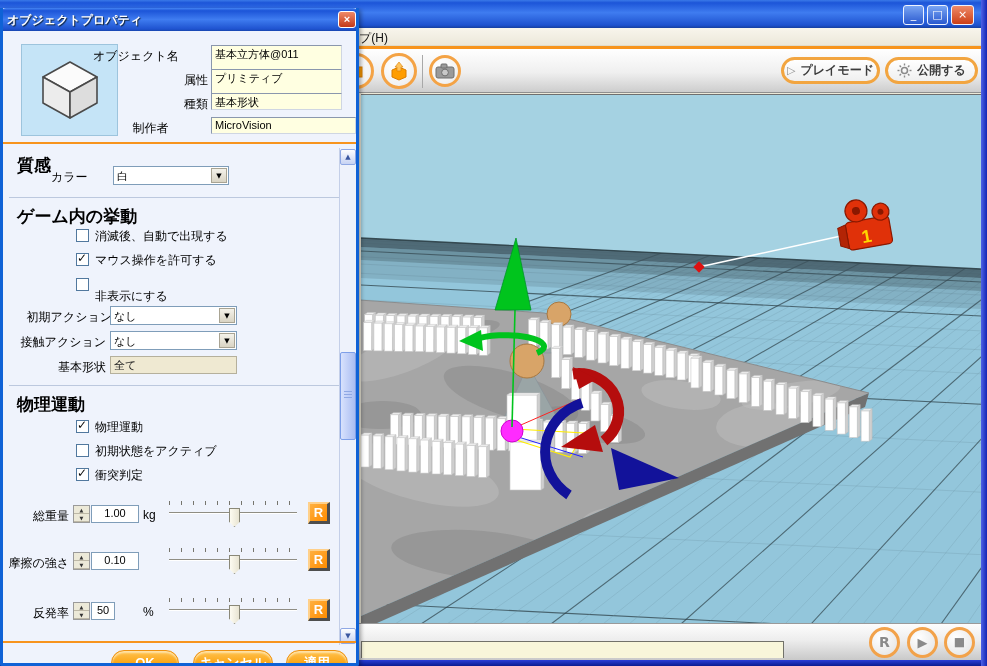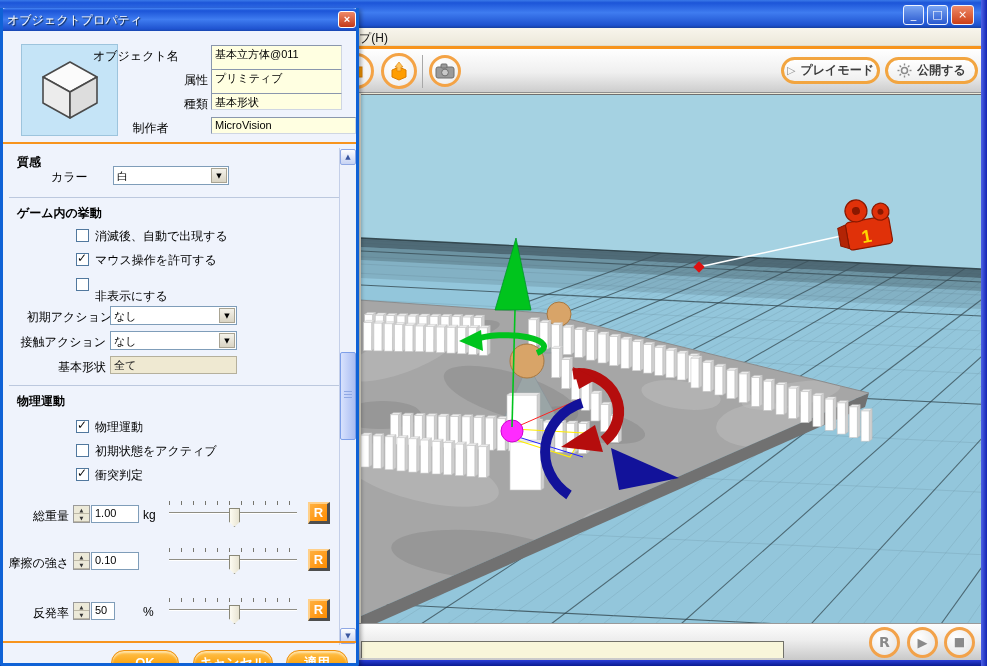--- a/index.html
+++ b/index.html
@@ -34,37 +34,37 @@
   .transbtn{top:627px;width:31px;height:31px;border-radius:50%;border:3px solid #f2a24a;background:radial-gradient(circle at 35% 30%,#ffffff,#e2e2e2);color:#8a8a8a;font-weight:bold;text-align:center;line-height:25px;font-size:14px;font-family:"DejaVu Sans",sans-serif;cursor:pointer}
   #btn-reset{left:869px}
   #btn-play{left:907px;font-size:13px}
   #btn-stop{left:944px;font-size:12px}
   #win-right-edge{left:981px;top:0;width:6px;height:666px;background:linear-gradient(90deg,#4e62e6,#1326b4)}
   #win-bottom-edge{left:0;top:660px;width:987px;height:6px;background:linear-gradient(180deg,#2a3ed8,#0a1a90)}
 
   
   #dialog{left:0;top:8px;width:359px;height:658px;z-index:10;border:3px solid #0f62d6;border-top:none;border-radius:0 0 2px 2px;background:#eff3fc;overflow:hidden;box-shadow:2px 2px 4px rgba(0,0,0,.35)}
   #dlg-titlebar{left:-3px;top:0;width:359px;height:23px;background:linear-gradient(180deg,#4584f3 0%,#1c55d8 12%,#3f7cf0 50%,#1e52cf 92%,#1846ad 100%);border-radius:6px 6px 0 0}
-  #dlg-title{left:4px;top:4px;color:#fff;font-size:12px;font-weight:normal;text-shadow:1px 1px 1px #123}
+  #dlg-title{left:4px;top:4px;color:#fff;font-size:12px;font-weight:bold;text-shadow:1px 1px 1px #123}
   #dlg-close{left:335px;top:3px;width:18px;height:17px;border:1px solid #fff;border-radius:3px;background:linear-gradient(180deg,#ef8a68,#c33818);color:#fff;font-size:11px;text-align:center;line-height:15px;font-weight:bold;cursor:pointer}
   .lbl{font-size:12px;color:#000;white-space:nowrap}
-  .sect{font-size:12px;font-weight:bold;color:#000}
+  .sect{font-size:17px;font-weight:bold;color:#000}
   .field{background:#ffffe1;border:1px solid #8a97ad;border-right-color:#cfd6e2;border-bottom-color:#cfd6e2;font-size:11px;padding:1px 3px;color:#000;white-space:nowrap;overflow:hidden}
   .orule{left:0;width:353px;height:2px;background:#f7941d}
   .grule{left:6px;width:330px;height:1px;background:#bcc8de}
   .cb{width:13px;height:13px;background:#fff;border:1px solid #51789e;cursor:pointer}
   .cb span{display:none;position:relative;left:0px;top:-3px;font-size:12px;font-weight:bold;color:#0a0a0a;font-family:"DejaVu Sans",sans-serif}
   .cb.on span{display:block}
   .select{background:#fff;border:1px solid #7f9db9;height:19px;cursor:pointer}
   .select .val{position:absolute;left:3px;top:2px;font-size:11px}
   .select .arrowbtn{position:absolute;right:1px;top:1px;bottom:1px;width:16px;background:linear-gradient(180deg,#f4f2ea,#d9d4c4);border:1px solid #a9a493;text-align:center;font-size:7px;line-height:15px;color:#000;font-family:"DejaVu Sans",sans-serif}
   .rofield{background:#efe9d2;border:1px solid #b5b09c;height:18px;font-size:11px;padding:1px 3px;color:#222}
   .spinner{width:17px;height:18px;border:1px solid #9a9a9a;background:#ece9d8}
   .spinner div{height:8px;text-align:center;font-size:5px;line-height:8px;color:#333;border-bottom:1px solid #bdb8a6;font-family:"DejaVu Sans",sans-serif}
-  .numfield{background:#fff;border:1px solid #7f9db9;height:18px;font-size:11px;text-align:left;padding:1px 3px}
+  .numfield{background:#fff;border:1px solid #7f9db9;height:18px;font-size:11px;text-align:center;padding:1px 3px}
   .ticks{height:4px;background:repeating-linear-gradient(90deg,#76756d 0 1px,transparent 1px 12px)}
   .track{height:2px;background:#8f8d83;border-bottom:1px solid #fff;margin-top:7px}
   .thumb{position:absolute;top:7px;width:11px;height:19px;background:linear-gradient(90deg,#fdfbf1,#e8e4d2);border:1px solid #8a8878;clip-path:polygon(0 0,100% 0,100% 72%,50% 100%,0 72%)}
   .rbtn{width:22px;height:22px;background:linear-gradient(135deg,#ffb040,#ff8c00);border-top:2px solid #ffd08a;border-left:2px solid #ffd08a;border-right:3px solid #4e4e4e;border-bottom:3px solid #4e4e4e;color:#fff;font-weight:bold;font-size:13px;text-align:center;line-height:17px;cursor:pointer}
   .okbtn{height:26px;border-radius:13px;background:linear-gradient(180deg,#ffc352 0%,#fba30f 55%,#f79404 100%);border:1px solid #ef9210;box-shadow:inset 0 2px 2px #ffe3a8;color:#fff;font-weight:bold;font-size:13px;text-align:center;line-height:24px;cursor:pointer}
   
   #dlg-scroll{left:336px;top:140px;width:17px;height:497px;background:#eef2fb;border-left:1px solid #c4cfe8}
   .sbtn{left:337px;width:16px;height:16px;background:linear-gradient(180deg,#fdfeff,#c7d3f3);border:1px solid #8fa8e4;border-radius:2px;text-align:center;font-size:7px;line-height:14px;color:#3a57a0;font-family:"DejaVu Sans",sans-serif;cursor:pointer}
   #sthumb{left:337px;top:344px;width:16px;height:88px;background:linear-gradient(90deg,#d8e2fd,#aabdf2);border:1px solid #7e9fe8;border-radius:2px;cursor:pointer}
   #sthumb::after{content:"";position:absolute;left:3px;right:3px;top:38px;height:8px;background:repeating-linear-gradient(180deg,#8fa8e4 0 1px,transparent 1px 3px)}
@@ -635,21 +635,21 @@
 
     <div class="abs cb" style="left:73px;top:221px"></div>
     <div class="abs lbl" style="left:92px;top:220px">消滅後、自動で出現する</div>
     <div class="abs cb on" style="left:73px;top:245px">
         <span>✓</span>
       </div>
     <div class="abs lbl" style="left:92px;top:244px">マウス操作を許可する</div>
     <div class="abs cb" style="left:73px;top:270px"></div>
     <div class="abs lbl" style="left:92px;top:280px">非表示にする</div>
 
-    <div class="abs lbl" style="left:18px;top:301px;width:97px;text-align:center">初期アクション</div>
+    <div class="abs lbl" style="left:12px;top:301px;width:97px;text-align:right">初期アクション</div>
     <div class="abs select" style="left:107px;top:298px;width:127px">
       <span class="val">なし</span>
       <span class="arrowbtn">▼</span>
     </div>
     <div class="abs lbl" style="left:6px;top:326px;width:97px;text-align:right">接触アクション</div>
     <div class="abs select" style="left:107px;top:323px;width:127px">
       <span class="val">なし</span>
       <span class="arrowbtn">▼</span>
     </div>
     <div class="abs lbl" style="left:6px;top:351px;width:97px;text-align:right">基本形状</div>

